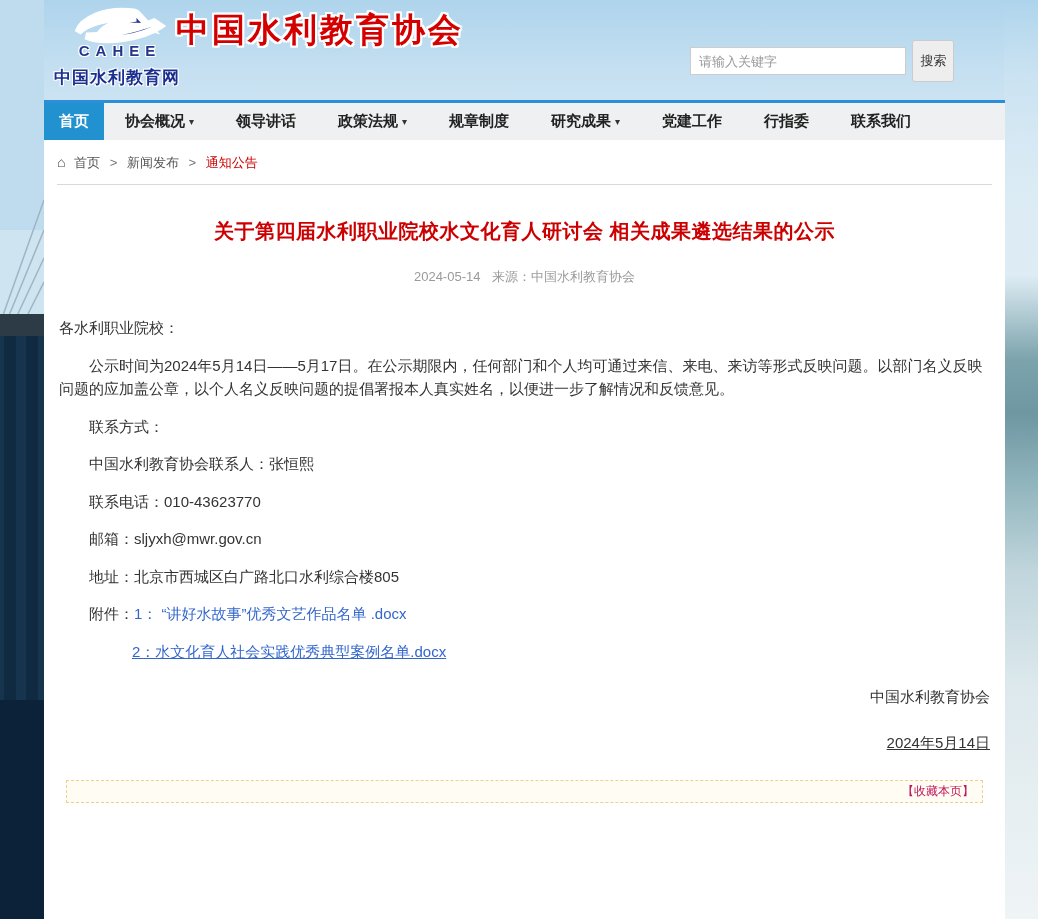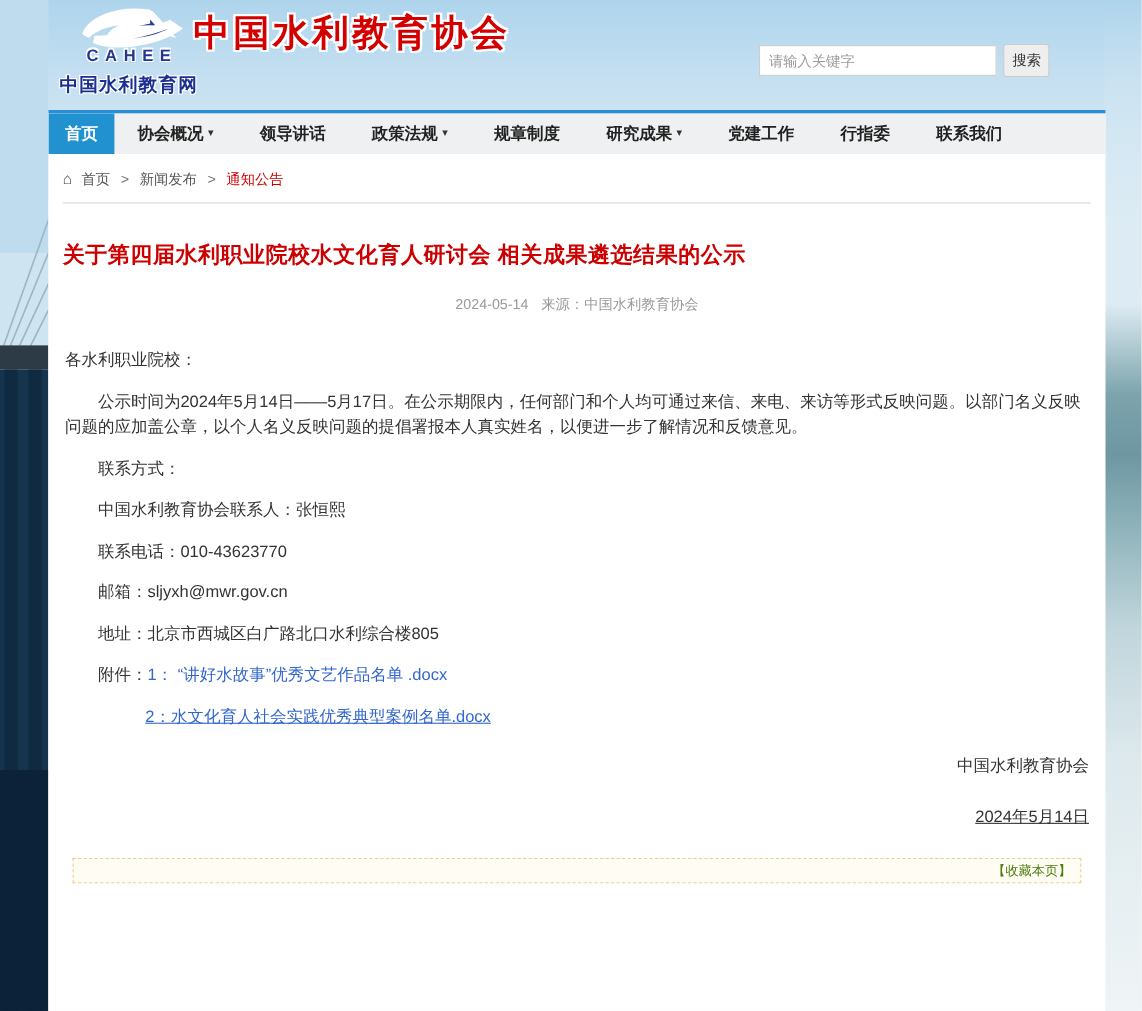--- a/index.html
+++ b/index.html
@@ -45,21 +45,21 @@
     margin-top:4px; font-size:12.5px; font-weight:bold; color:#1a41a8; white-space:nowrap;
     text-shadow:-1px -1px 0 #fff,1px -1px 0 #fff,-1px 1px 0 #fff,1px 1px 0 #fff;
   }
   .search-box { position:absolute; left:646px; top:40px; height:30px; }
   .search-input {
     width:216px; height:28px; border:1px solid #ccc; background:#fff;
     font-size:13px; padding:0 8px; color:#333; vertical-align:middle; outline:none;
   }
   .search-input::placeholder { color:#999; }
   .search-btn {
-    width:42px; height:30px; margin-left:2px; vertical-align:middle;
+    width:42px; height:42px; margin-left:2px; vertical-align:middle;
     background:#eee; border:1px solid #ccc; border-radius:3px; font-size:13px; color:#333; cursor:pointer;
   }
 
   
   .content-col { position:absolute; left:44px; top:100px; width:961px; height:819px; background:#fff; }
 
   
   .nav {
     height:40px; background:#eef0f1; border-top:3px solid #2a8fd7;
     display:flex; align-items:stretch; overflow:hidden;
@@ -77,42 +77,42 @@
   .breadcrumb {
     height:45px; line-height:45px; font-size:13px; color:#555; border-bottom:1px solid #d9d9d9;
   }
   .bc-home-icon { font-size:14px; color:#444; margin-right:5px; }
   .bc-link { color:#555; text-decoration:none; cursor:pointer; }
   .bc-sep { margin:0 6px; color:#777; }
   .bc-current { color:#c00; }
 
   
   .article-title {
-    margin-top:33px; text-align:left; font-size:20px; font-weight:bold; color:#cc0000;
+    margin-top:33px; text-align:center; font-size:20px; font-weight:bold; color:#cc0000;
     letter-spacing:0.5px;
   }
   .article-meta { margin-top:23px; text-align:center; font-size:13px; color:#9a9a9a; }
   .article-meta .sep { display:inline-block; width:8px; }
 
   .article-body { margin-top:30px; font-size:15px; color:#333; }
   .article-body p { line-height:23.5px; margin:14px 2px; }
   .indent { text-indent:2em; }
   .attach2 { margin-left:5em !important; }
   .doc-link { color:#3366cc; text-decoration:none; cursor:pointer; }
   .doc-link.underline { text-decoration:underline; }
   .sign { text-align:right; margin-top:22px !important; }
   .sign-date { text-align:right; margin-top:22px !important;text-decoration:underline; }
 
   
   .fav-bar {
     margin:26px 22px 0 22px; height:23px; line-height:21px;
     background:#fffdf3; border:1px dashed #f0cf8e; text-align:right;
     font-size:12px; color:#444; padding-right:8px;
   }
-  .fav-link { color:#4d7c0f; text-decoration:none; cursor:pointer; }
+  .fav-link { color:#be185d; text-decoration:none; cursor:pointer; }
 </style>
 </head>
 <body>
 
 <div class="page">
 
   <div class="bg-left">
     <svg width="44" height="919" viewBox="0 0 44 919" xmlns="http://www.w3.org/2000/svg">
       <rect x="0" y="0" width="44" height="919" fill="#cfe4f1"></rect>
       <rect x="0" y="0" width="44" height="230" fill="#bfdcee"></rect>

